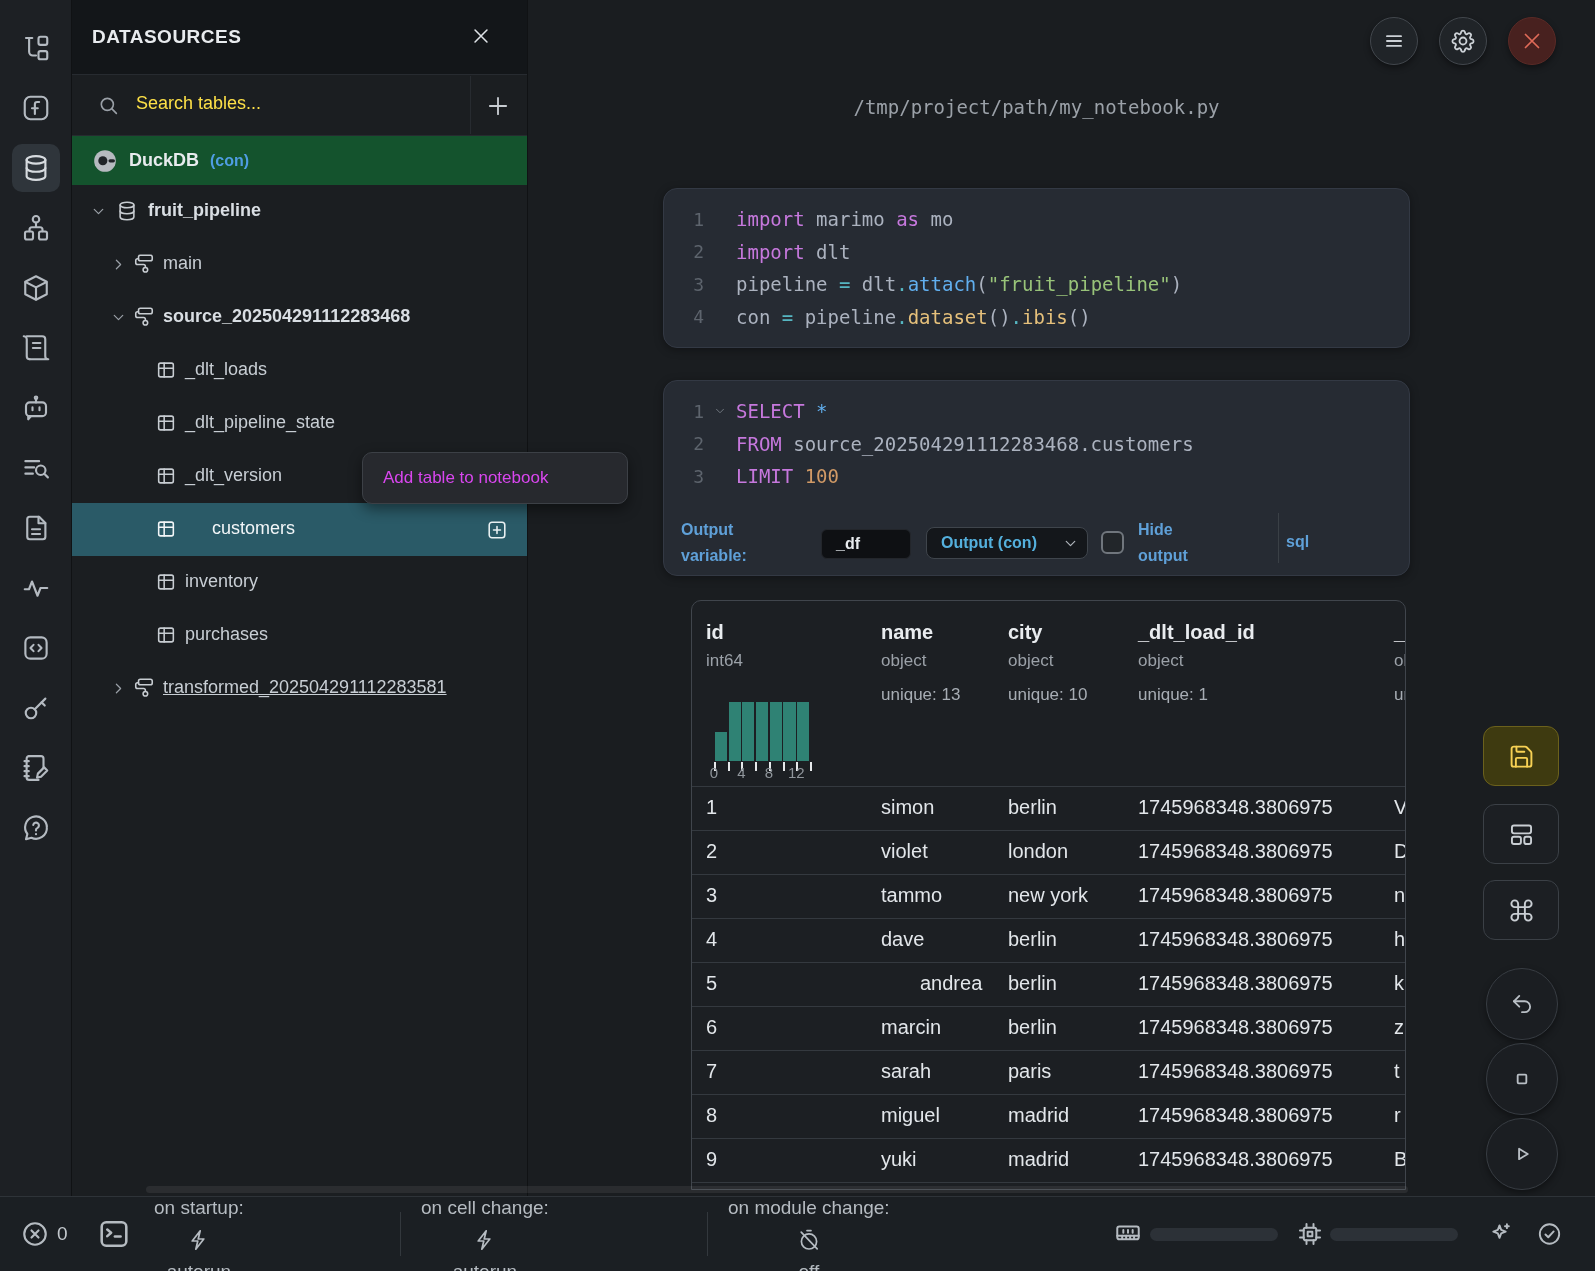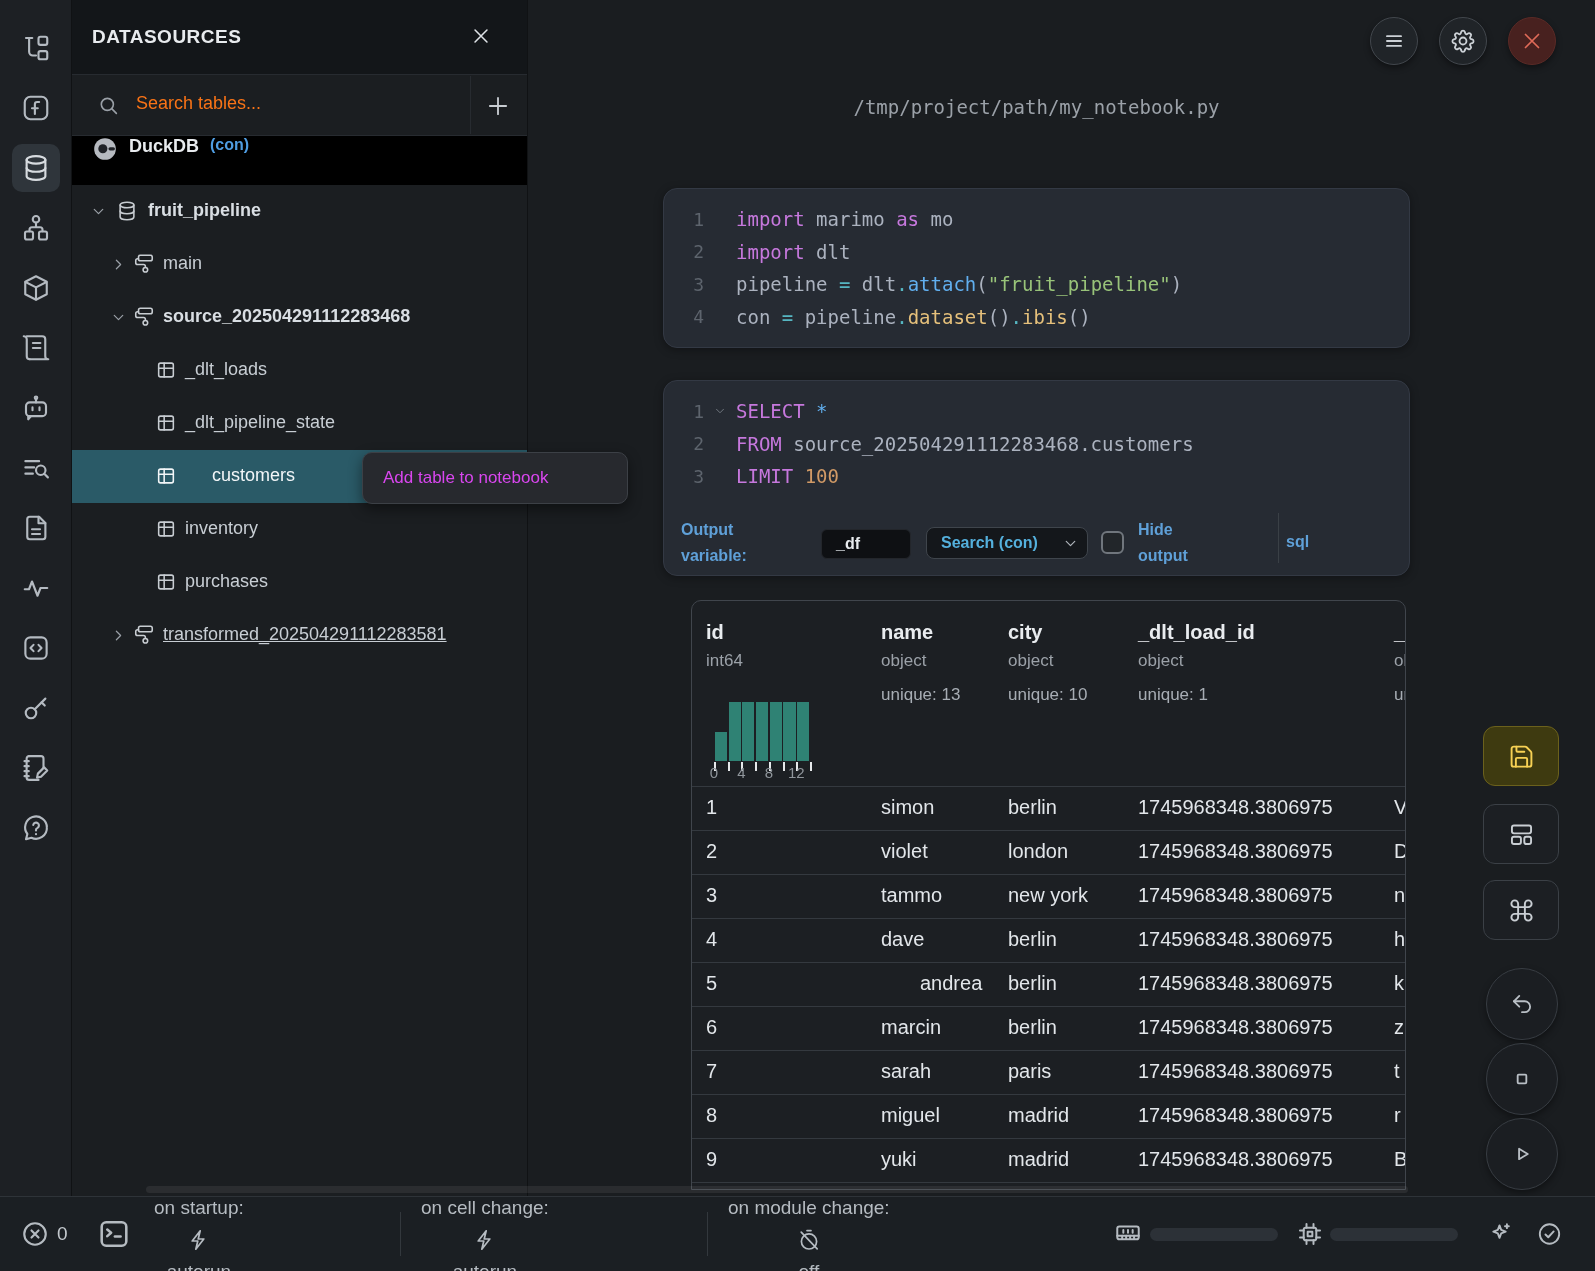--- a/index.html
+++ b/index.html
@@ -18,24 +18,24 @@
   .act-item { width:48px; height:48px; border-radius:10px; display:flex; align-items:center; justify-content:center; color:#b4bac1; cursor:pointer; }
   .act-item.active { background:#2f353b; color:#d7dbdf; }
 
   
   #sidebar { position:absolute; left:72px; top:0; width:456px; height:1196px; background:#1b1e21; border-right:1px solid #101214; }
   #sidebar-header { position:relative; height:75px; background:#131619; border-bottom:1px solid #272b30; }
   #sidebar-title { position:absolute; left:20px; top:26px; font-size:19px; font-weight:bold; letter-spacing:.5px; color:#e8ebee; }
   #sidebar-close { position:absolute; left:398px; top:25px; color:#dfe3e7; cursor:pointer; }
   #search-row { position:relative; height:61px; border-bottom:1px solid #272b30; }
   #search-icon { position:absolute; left:25px; top:19px; color:#9aa0a7; }
-  #search-placeholder { position:absolute; left:64px; top:18px; font-size:18px; color:#f97316; }
+  #search-placeholder { position:absolute; left:64px; top:18px; font-size:18px; color:#fde047; }
   #search-divider { position:absolute; left:398px; top:1px; width:1px; height:58px; background:#272b30; }
   #search-add { position:absolute; left:413px; top:18px; width:26px; color:#c8cdd2; cursor:pointer; }
-  #engine-row { position:relative; height:49px; background:#000000; display:flex; padding-left:20px; gap:11px; }
+  #engine-row { position:relative; height:49px; background:#14532d; display:flex; align-items:center; padding-left:20px; gap:11px; }
   #engine-label { font-size:18px; font-weight:bold; color:#e8ebee; }
   #engine-con { font-size:16px; font-weight:bold; color:#4f9de2; }
   .tree-row { position:relative; height:53px; }
   .tree-row.selected { background:#2a5a67; }
   .tree-chev { position:absolute; top:18px; color:#9aa0a7; cursor:pointer; }
   .tree-ico { position:absolute; top:15px; color:#c8cdd2; }
   .tree-row.selected .tree-ico, .tree-row.selected .tree-label { color:#f2f6f8; }
   .tree-label { position:absolute; top:15px; font-size:18px; color:#c8ced4; white-space:nowrap; }
   .tree-label.bold { font-weight:bold; color:#d9dee3; }
   .tree-action { position:absolute; left:414px; top:16px; color:#eaf1f3; cursor:pointer; }
@@ -352,20 +352,30 @@
       </div>
       <div class="tree-row">
         <span class="tree-ico" style="left: 83px;">
           <svg width="22" height="22" viewBox="0 0 24 24" fill="none" stroke="currentColor" stroke-width="1.7" stroke-linecap="round" stroke-linejoin="round">
             <rect x="4" y="4.5" width="16" height="15" rx="2"></rect>
             <path d="M4 10h16"></path>
             <path d="M10 4.5v15"></path>
           </svg>
         </span>
         <span class="tree-label" style="left: 113px;">_dlt_pipeline_state</span>
+      </div>
+      <div class="tree-row">
+        <span class="tree-ico" style="left: 83px;">
+          <svg width="22" height="22" viewBox="0 0 24 24" fill="none" stroke="currentColor" stroke-width="1.7" stroke-linecap="round" stroke-linejoin="round">
+            <rect x="4" y="4.5" width="16" height="15" rx="2"></rect>
+            <path d="M4 10h16"></path>
+            <path d="M10 4.5v15"></path>
+          </svg>
+        </span>
+        <span class="tree-label" style="left: 113px;">_dlt_version</span>
       </div>
       <div class="tree-row selected">
         <span class="tree-ico" style="left: 83px;">
           <svg width="22" height="22" viewBox="0 0 24 24" fill="none" stroke="currentColor" stroke-width="1.7" stroke-linecap="round" stroke-linejoin="round">
             <rect x="4" y="4.5" width="16" height="15" rx="2"></rect>
             <path d="M4 10h16"></path>
             <path d="M10 4.5v15"></path>
           </svg>
         </span>
         <span class="tree-label" style="left: 106px; margin-left: 34px;">customers</span>
@@ -484,21 +494,21 @@
         <div class="code-line">
           <span class="gut">3</span>
           <span class="fold"></span>
           <span class="src"><span class="tok-kw">LIMIT</span><span class="tok-def"> </span><span class="tok-num">100</span></span>
         </div>
       </div>
     <div id="controls">
       <span class="ctl-label" id="out-var-label">Output variable:</span>
       <span id="df-input">_df</span>
       <span id="engine-select">
-        <span id="engine-select-value">Search (con)</span>
+        <span id="engine-select-value">Output (con)</span>
         <span class="sel-chev">
             <svg width="17" height="17" viewBox="0 0 24 24" fill="none" stroke="currentColor" stroke-width="1.7" stroke-linecap="round" stroke-linejoin="round">
               <path d="m6 9 6 6 6-6"></path>
             </svg>
           </span>
       </span>
       <span id="hide-checkbox"></span>
       <span class="ctl-label" id="hide-label">Hide output</span>
       <span id="ctl-divider"></span>
       <span class="ctl-label" id="sql-label">sql</span>

